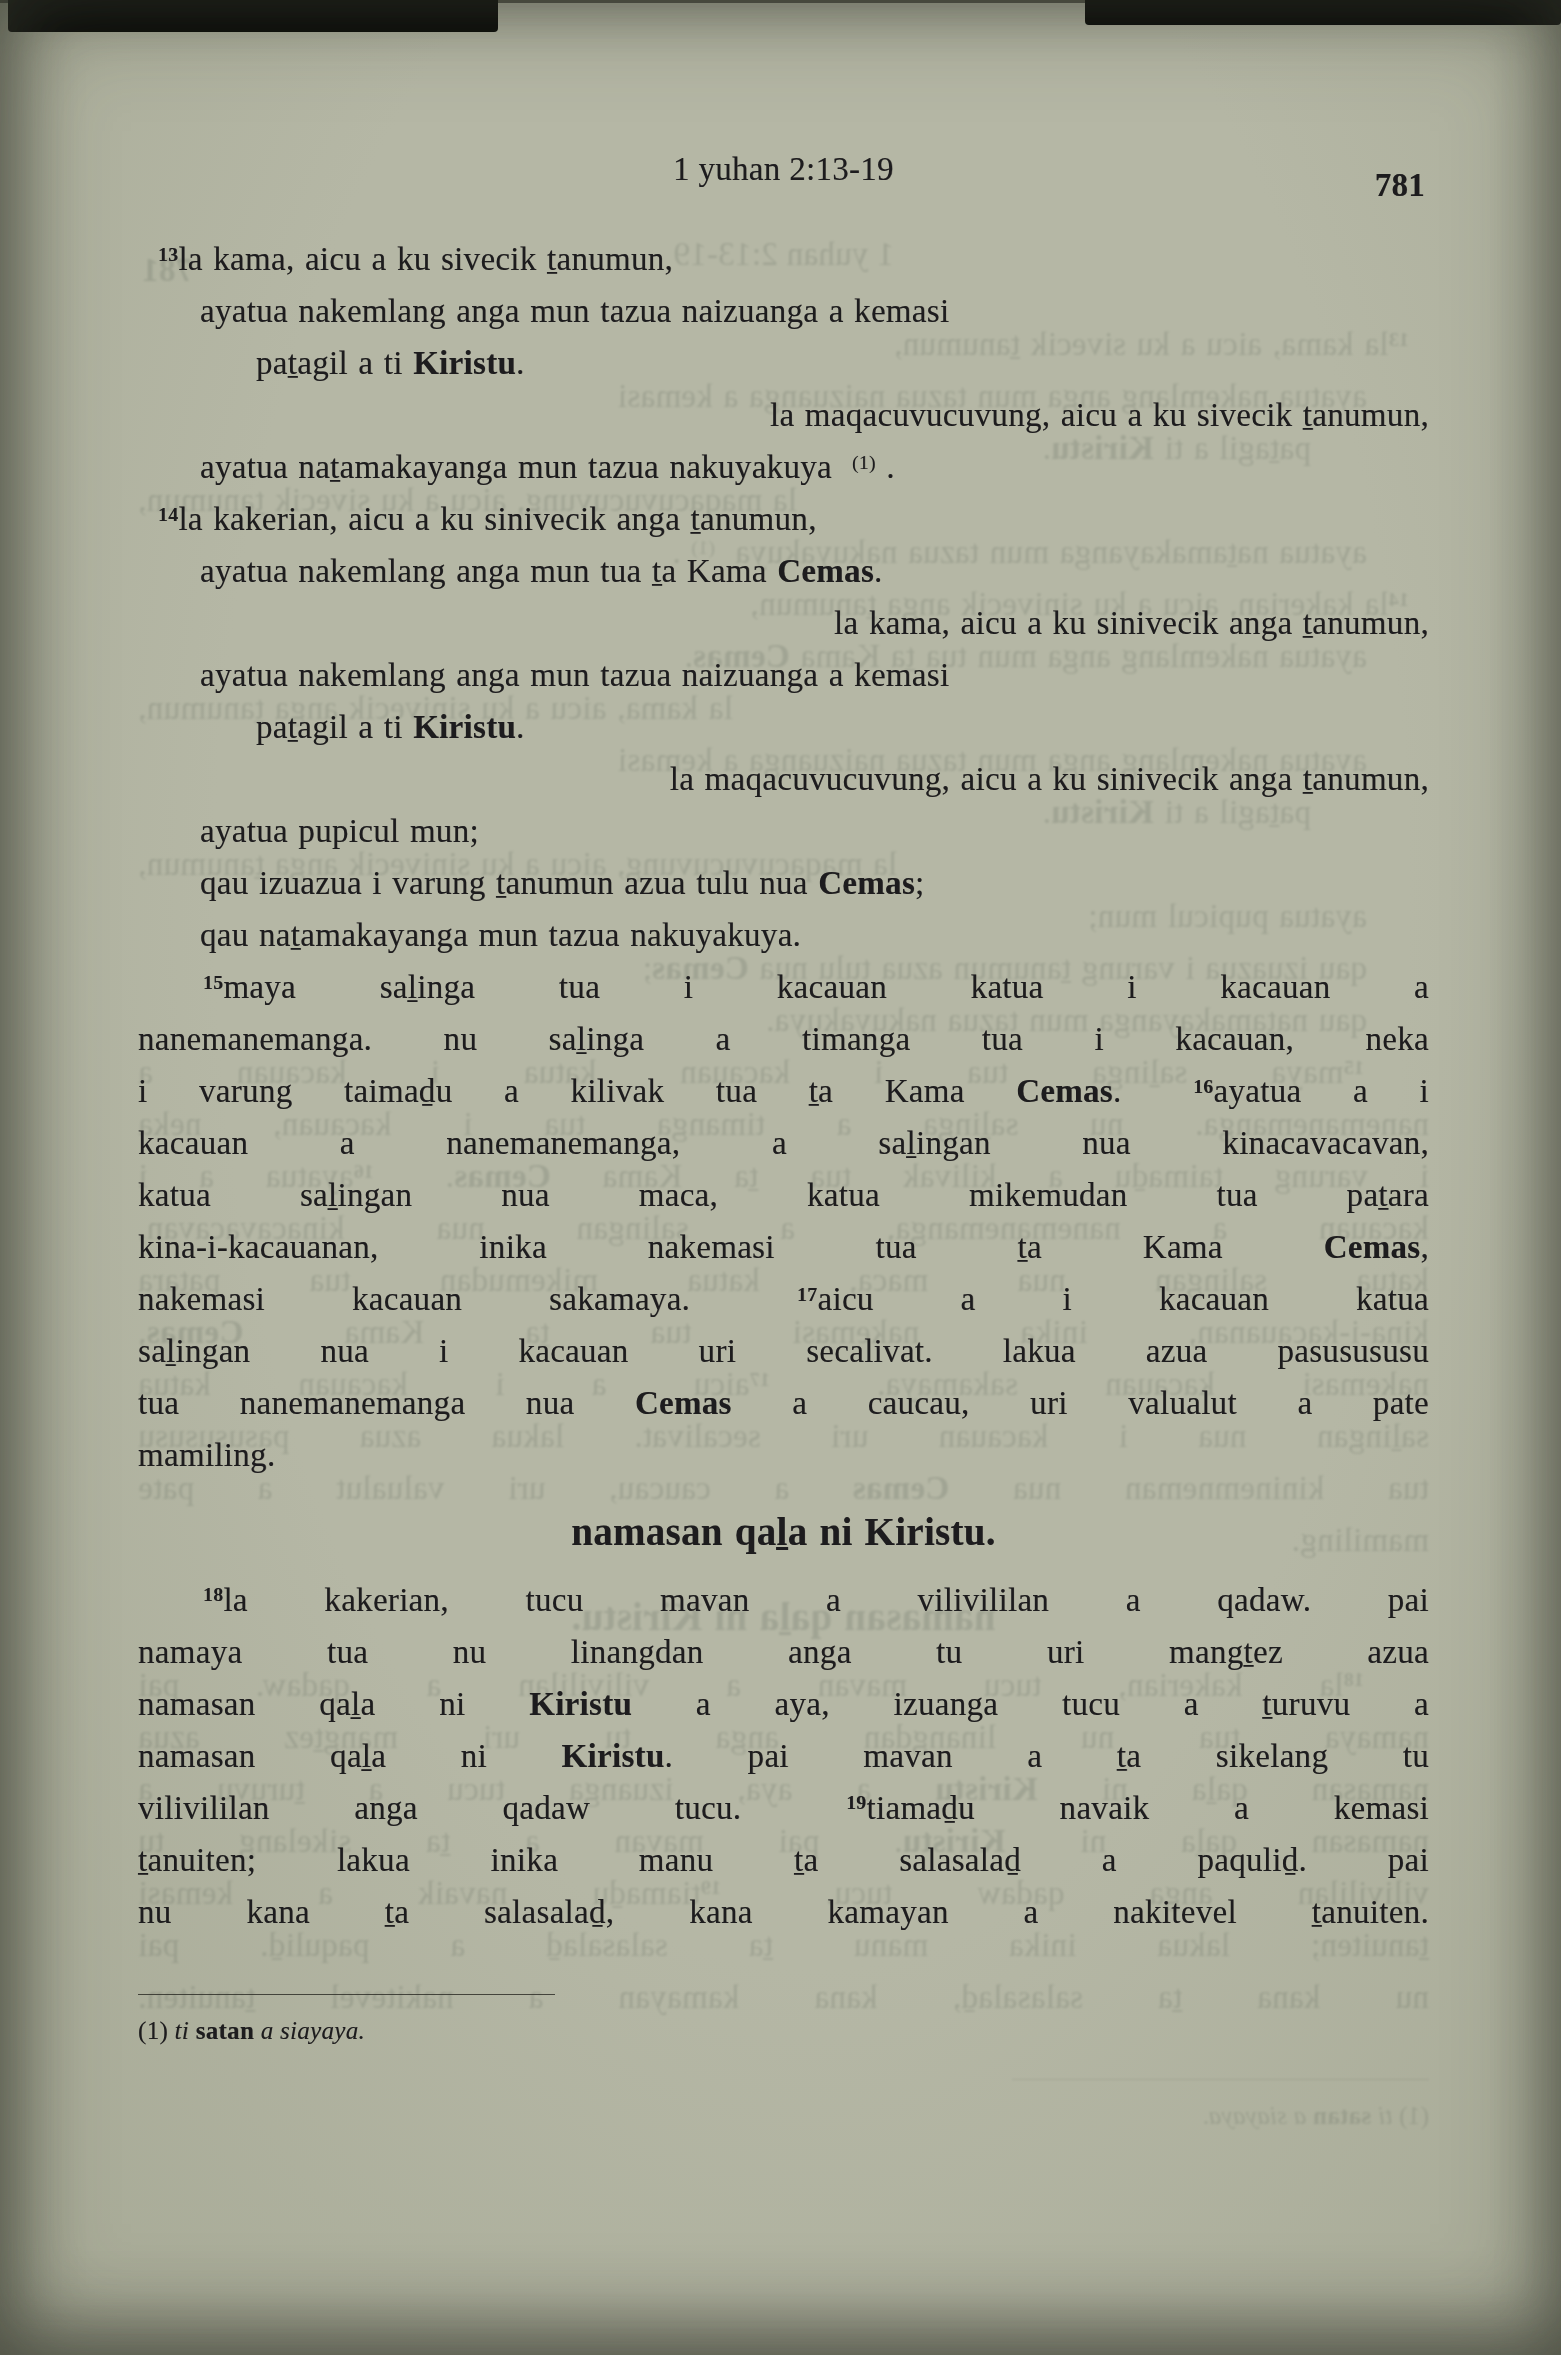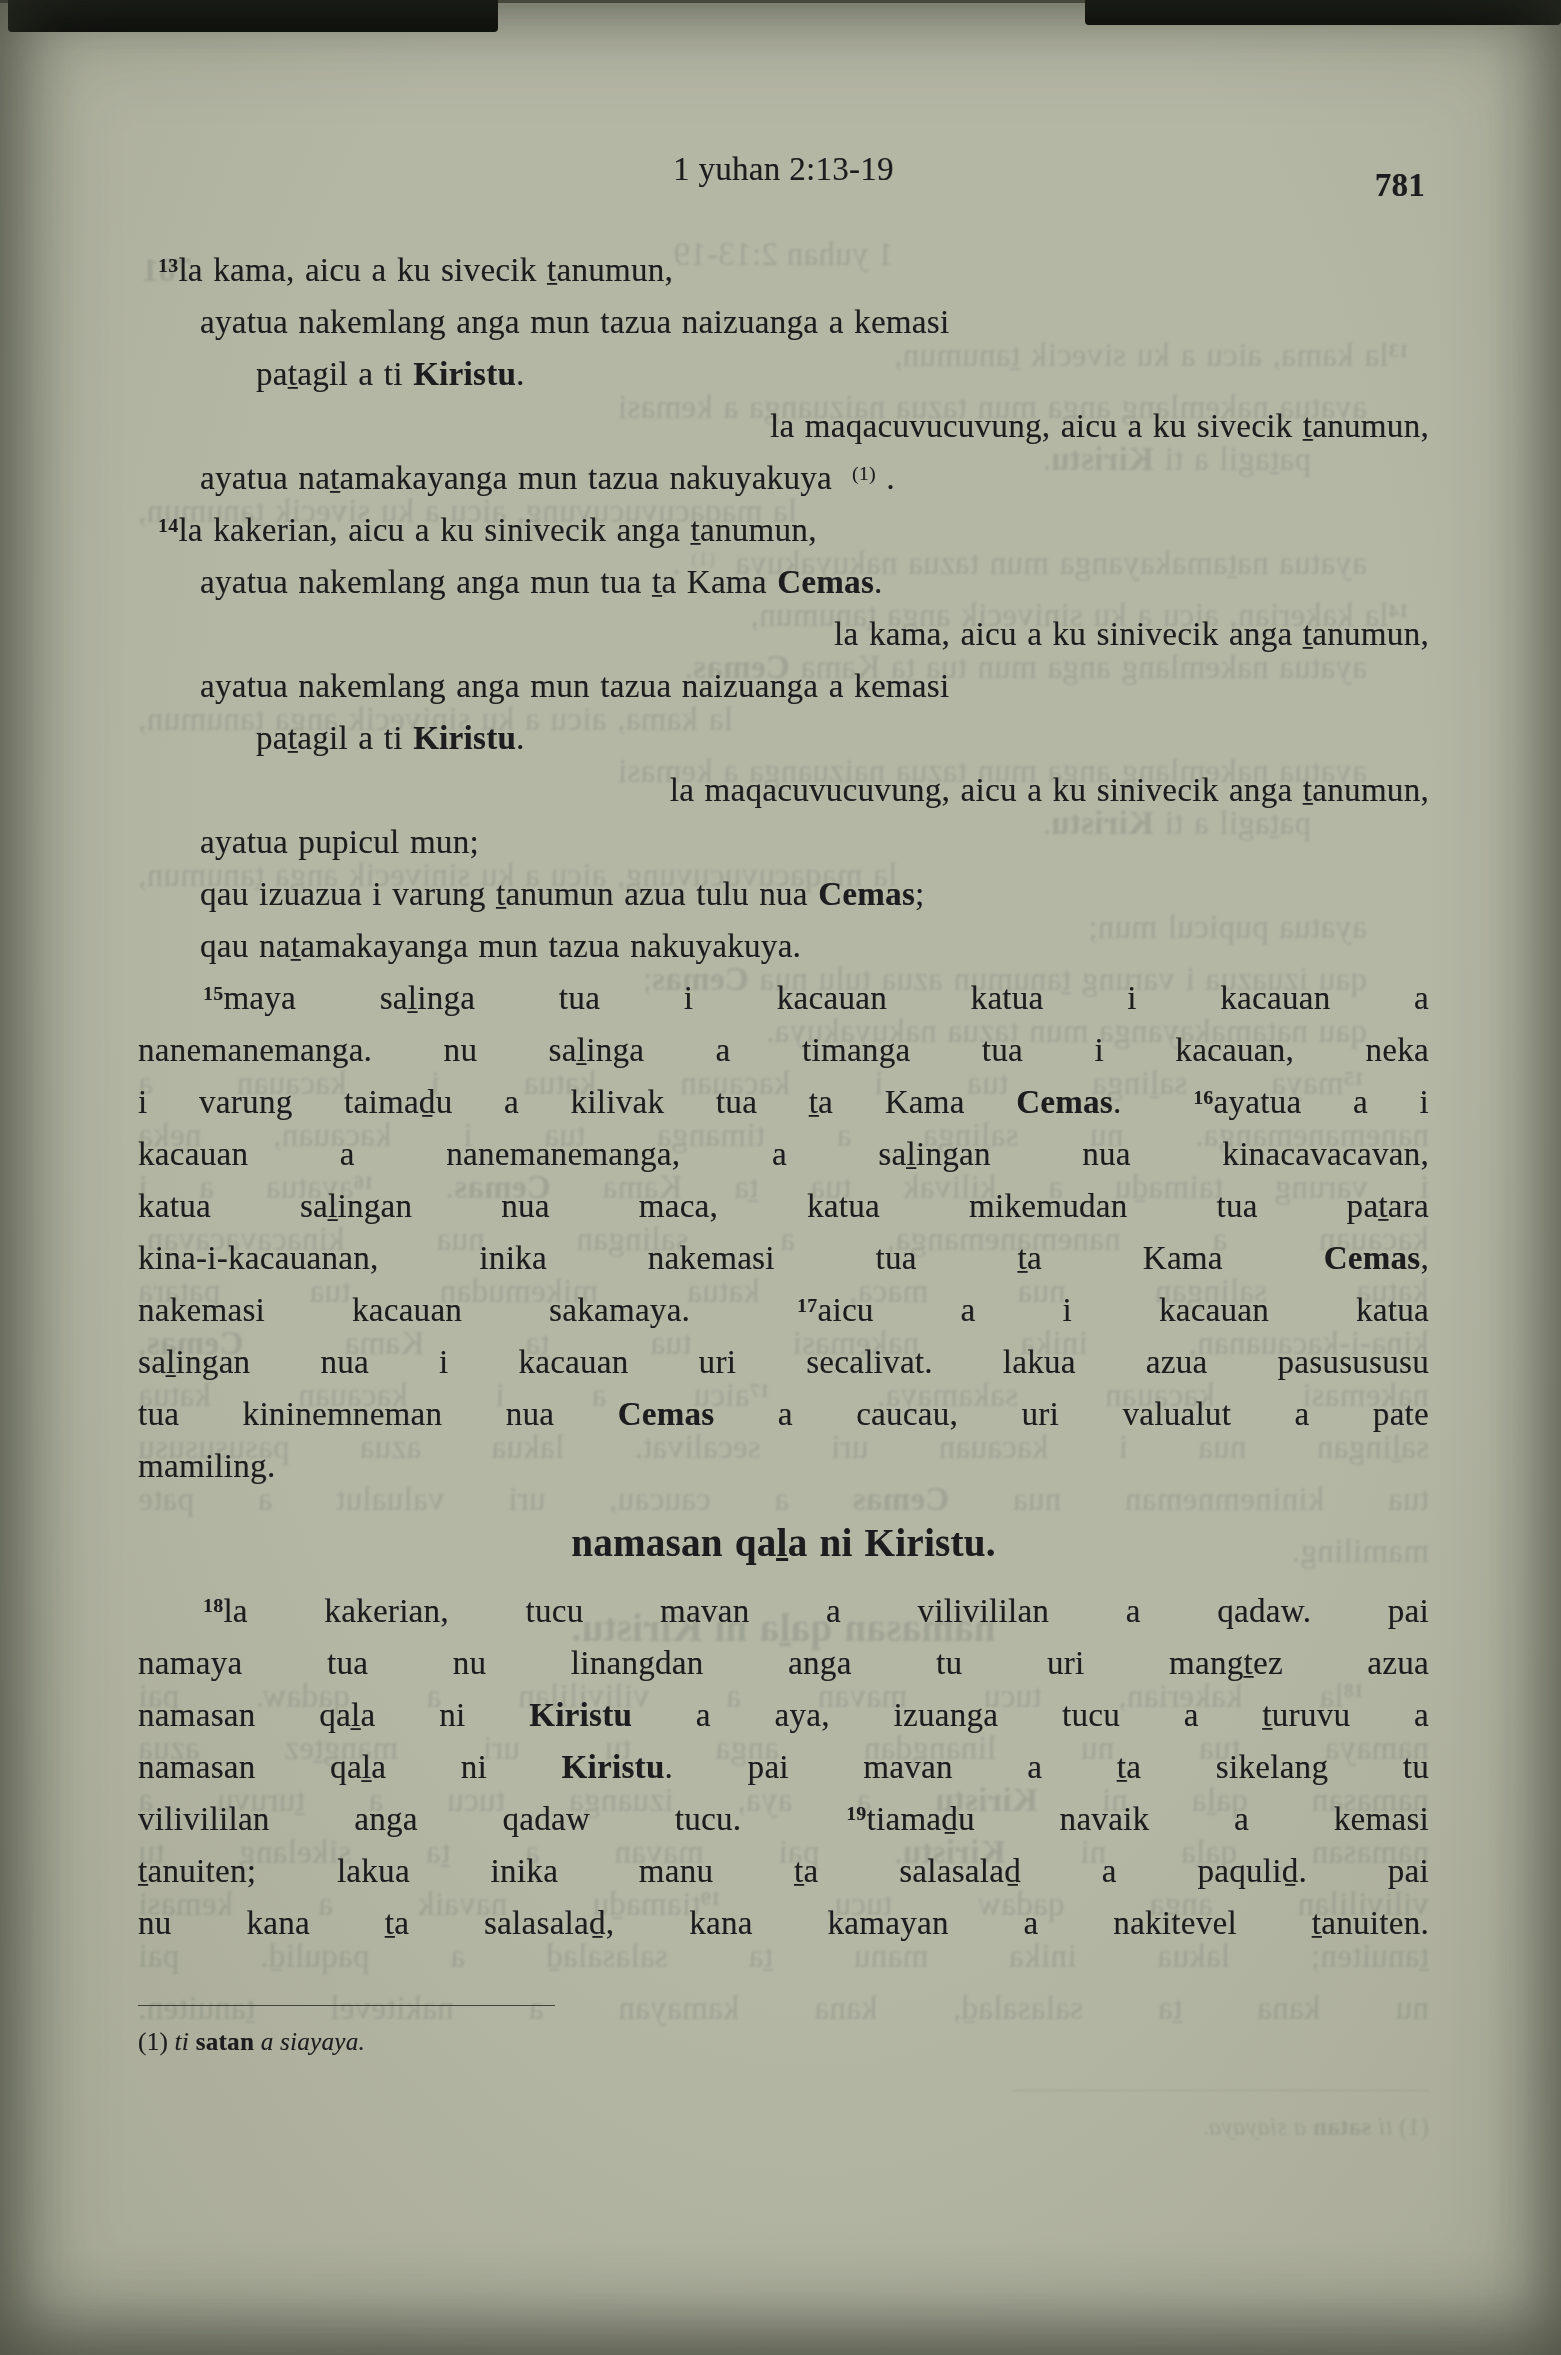--- a/index.html
+++ b/index.html
@@ -15,21 +15,21 @@
     text-shadow:0.3px 0.2px 0 rgba(25,22,22,0.38);
   }
   .page::before{
     content:"";position:absolute;top:0;left:0;right:0;height:2.9px;
     background:rgba(12,12,9,0.55);
   }
   .scan-bar{position:absolute;top:0;background:var(--artifact, #0b0c0a);}
   .scan-bar-left{left:7.8px;width:490px;height:32px;border-radius:0 0 3.9px 3.9px;}
   .scan-bar-right{left:1085px;width:476px;height:25px;border-radius:0 0 3.9px 3.9px;}
   .content{position:absolute;left:138px;top:151px;width:1291px;}
-  .runhead{position:relative;height:43px;font-size:33px;margin-bottom:50px;}
+  .runhead{position:relative;height:43px;font-size:33px;margin-bottom:39px;}
   .rh-title{position:absolute;left:50%;transform:translateX(-50%);white-space:nowrap;}
   .rh-page{position:absolute;right:3.9px;top:16px;font-weight:bold;}
   .body-text{font-size:33px;line-height:52px;word-spacing:1.9px;}
   .line{min-height:52px;}
   .ind1{padding-left:43px;text-align:right;}
   .ind2{padding-left:62px;}
   .ind3{padding-left:118px;font-family:Liberation Serif, serif;}
   .para .line{text-align:justify;text-justify:inter-word;text-align-last:justify;}
   .para .line.last{text-align-last:left;}
   .para .line.first{padding-left:45px;}
@@ -142,21 +142,21 @@
         </div>
         <div class="para">
           <div class="line first"><sup class="b">15</sup><span>maya saḻinga tua i kacauan katua i kacauan a</span></div>
           <div class="line"><span>nanemanemanga. nu saḻinga a timanga tua i kacauan, neka</span></div>
           <div class="line"><span>i varung taimaḏu a kilivak tua ṯa Kama </span><span class="b">Cemas</span><span>. </span><sup class="b">16</sup><span>ayatua a i</span></div>
           <div class="line"><span>kacauan a nanemanemanga, a saḻingan nua kinacavacavan,</span></div>
           <div class="line"><span>katua saḻingan nua maca, katua mikemudan tua paṯara</span></div>
           <div class="line"><span>kina-i-kacauanan, inika nakemasi tua ṯa Kama </span><span class="b">Cemas</span><span>,</span></div>
           <div class="line"><span>nakemasi kacauan sakamaya. </span><sup class="b">17</sup><span>aicu a i kacauan katua</span></div>
           <div class="line"><span>saḻingan nua i kacauan uri secalivat. lakua azua pasusususu</span></div>
-          <div class="line"><span>tua kininemneman nua </span><span class="b">Cemas</span><span> a caucau, uri valualut a pate</span></div>
+          <div class="line"><span>tua nanemanemanga nua </span><span class="b">Cemas</span><span> a caucau, uri valualut a pate</span></div>
           <div class="line last"><span>mamiling.</span></div>
         </div>
         <div class="heading"><span class="b">namasan qaḻa ni Kiristu.</span></div>
         <div class="para">
           <div class="line first"><sup class="b">18</sup><span>la kakerian, tucu mavan a vilivililan a qadaw. pai</span></div>
           <div class="line"><span>namaya tua nu linangdan anga tu uri mangṯez azua</span></div>
           <div class="line"><span>namasan qaḻa ni </span><span class="b">Kiristu</span><span> a aya, izuanga tucu a ṯuruvu a</span></div>
           <div class="line"><span>namasan qaḻa ni </span><span class="b">Kiristu</span><span>. pai mavan a ṯa sikelang tu</span></div>
           <div class="line"><span>vilivililan anga qadaw tucu. </span><sup class="b">19</sup><span>tiamaḏu navaik a kemasi</span></div>
           <div class="line"><span>ṯanuiten; lakua inika manu ṯa salasalaḏ a paquliḏ. pai</span></div>

